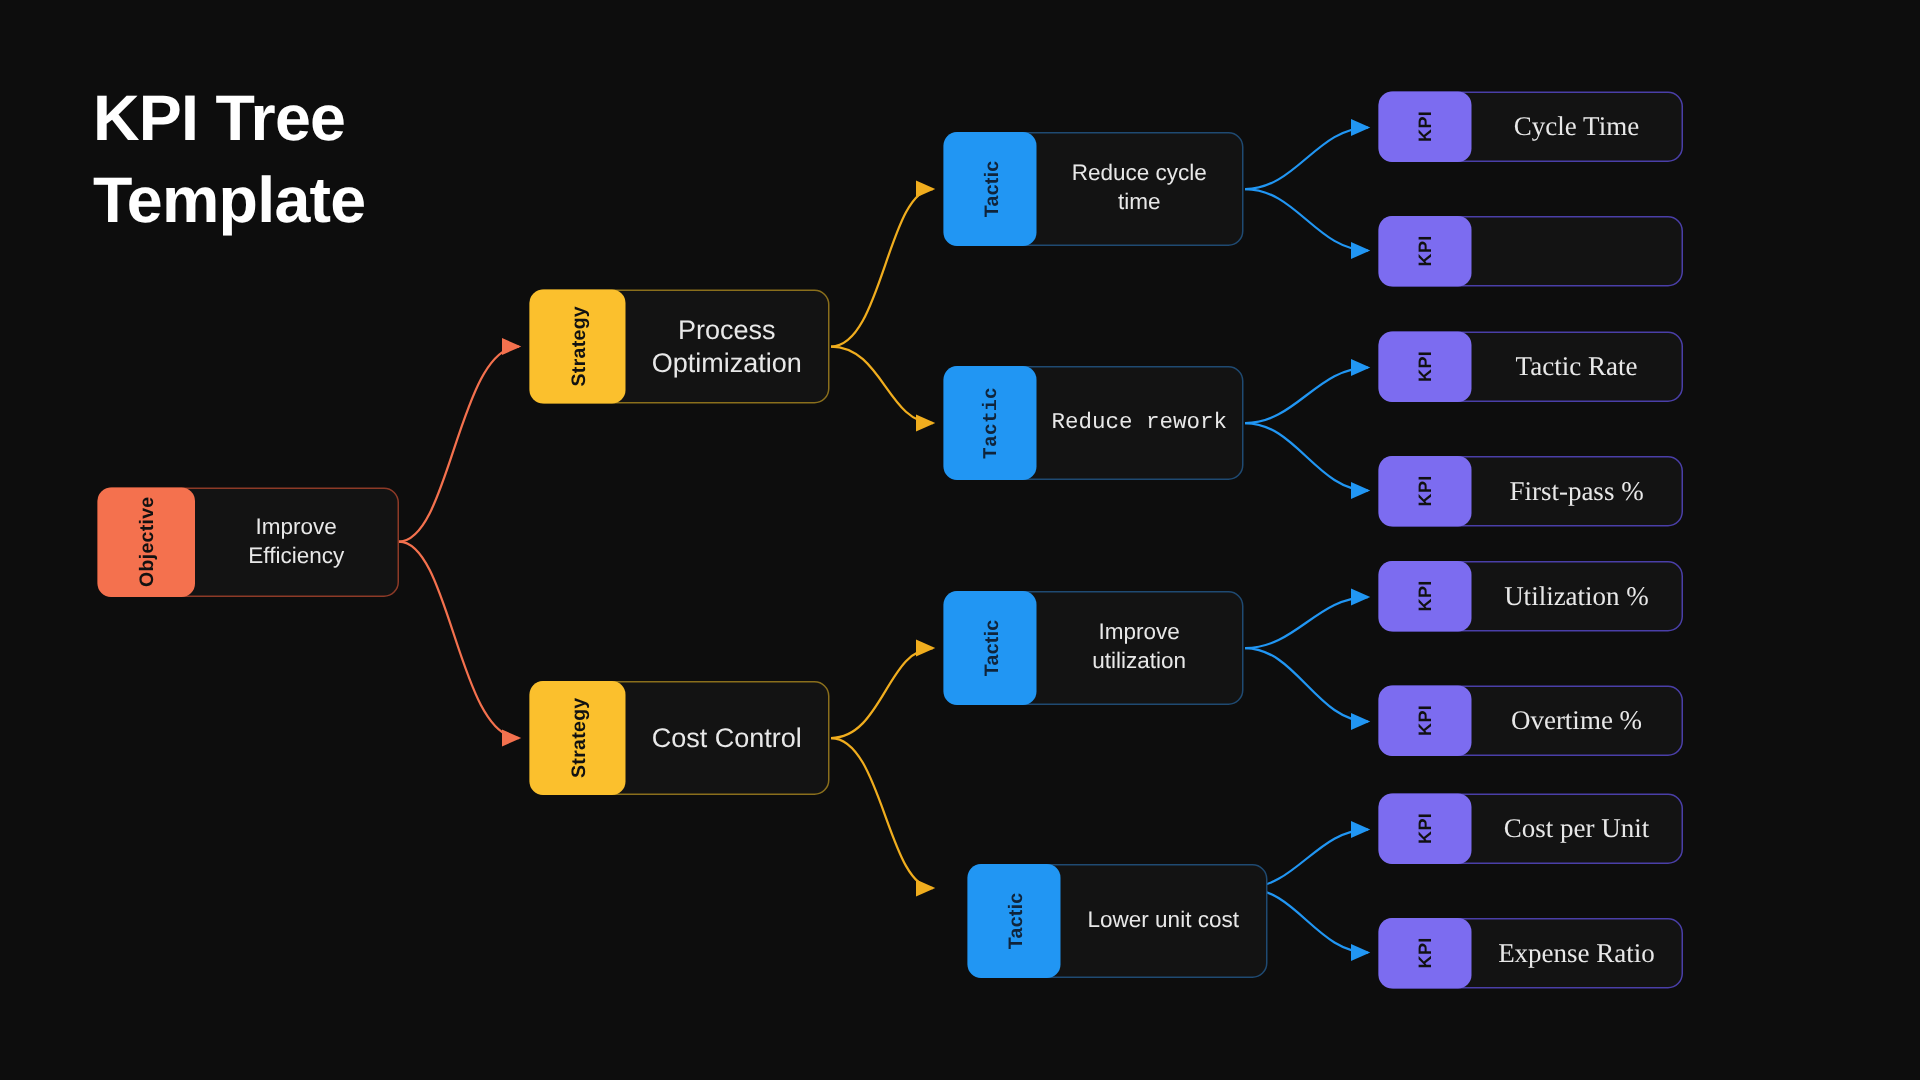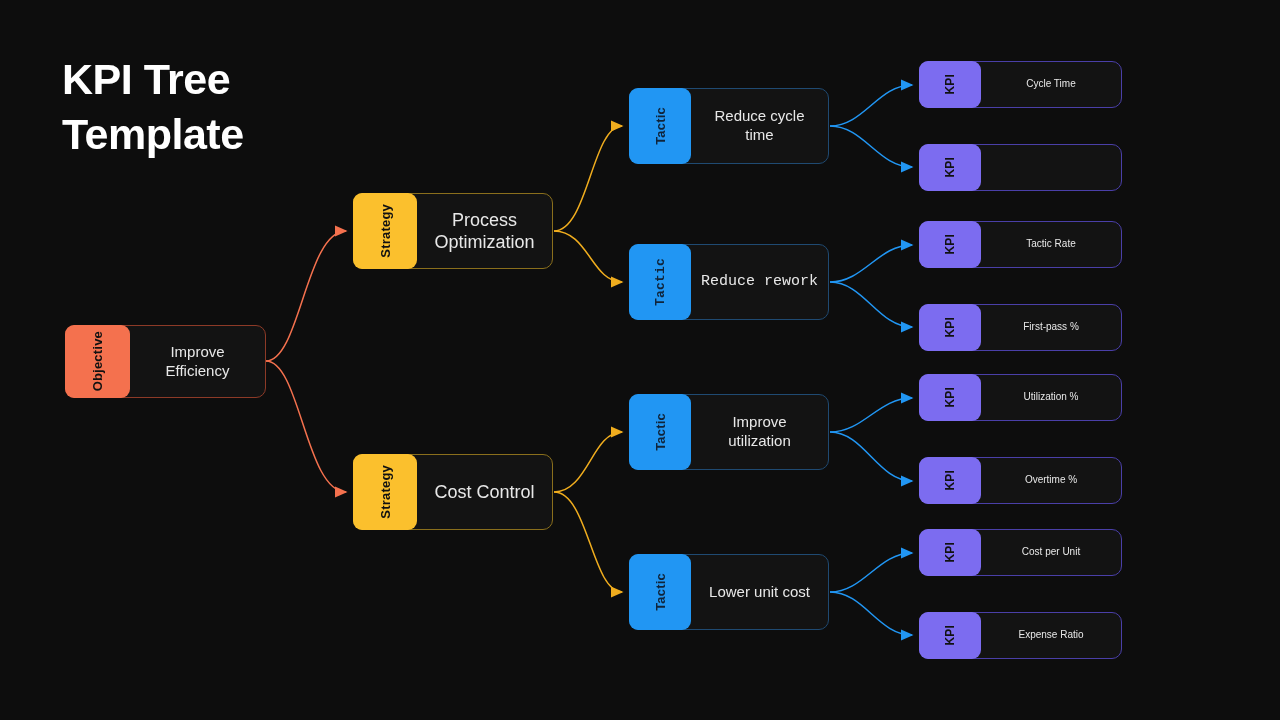--- a/index.html
+++ b/index.html
@@ -70,27 +70,27 @@
   .s-1{top:454px;}
 
   
   .n-tactic{width:200px;height:76px;border-color:#1f4a72;left:629px;}
   .n-tactic .tab{width:62px;background:#2196f3;}
   .n-tactic .tab span{font-size:13px;color:#10243a;}
   .n-tactic .body{font-size:15px;}
   .t-0{top:88px;justify-content:center;}
   .t-1{top:244px;font-family:Liberation Mono, monospace;}
   .t-2{top:394px;}
-  .t-3{top:554px;}
+  .t-3{top:576px;margin-left:16px;}
 
   
   .n-kpi{width:203px;height:47px;border-color:#4a3fa8;left:919px;}
   .n-kpi .tab{width:62px;background:#7c6cf0;}
   .n-kpi .tab span{font-size:12px;}
-  .n-kpi .body{font-size:10px;}
+  .n-kpi .body{font-size:18px;font-family:Liberation Serif, serif;}
   .k-0{top:61px;}
   .k-1{top:144px;}
   .k-2{top:221px;}
   .k-3{top:304px;}
   .k-4{top:374px;}
   .k-5{top:457px;}
   .k-6{top:529px;}
   .k-7{top:612px;}
 </style>
 </head>

